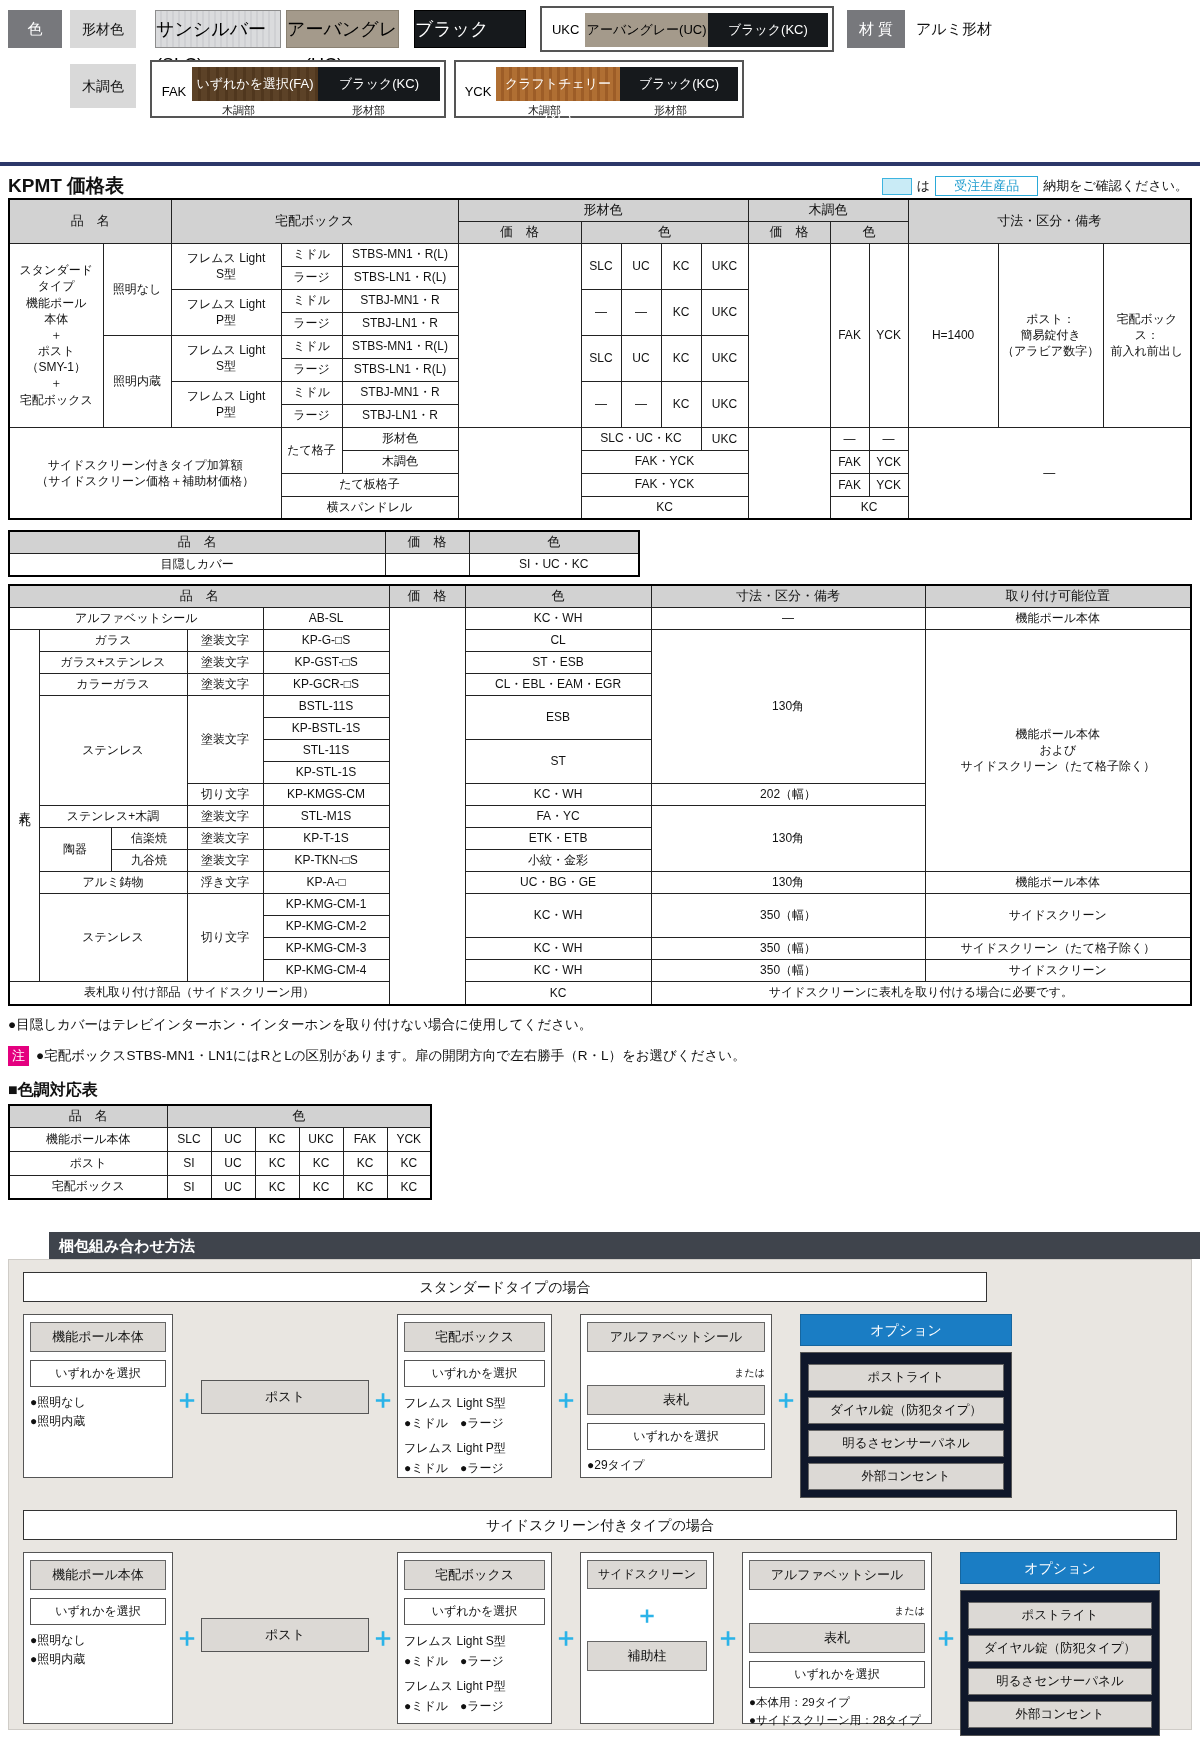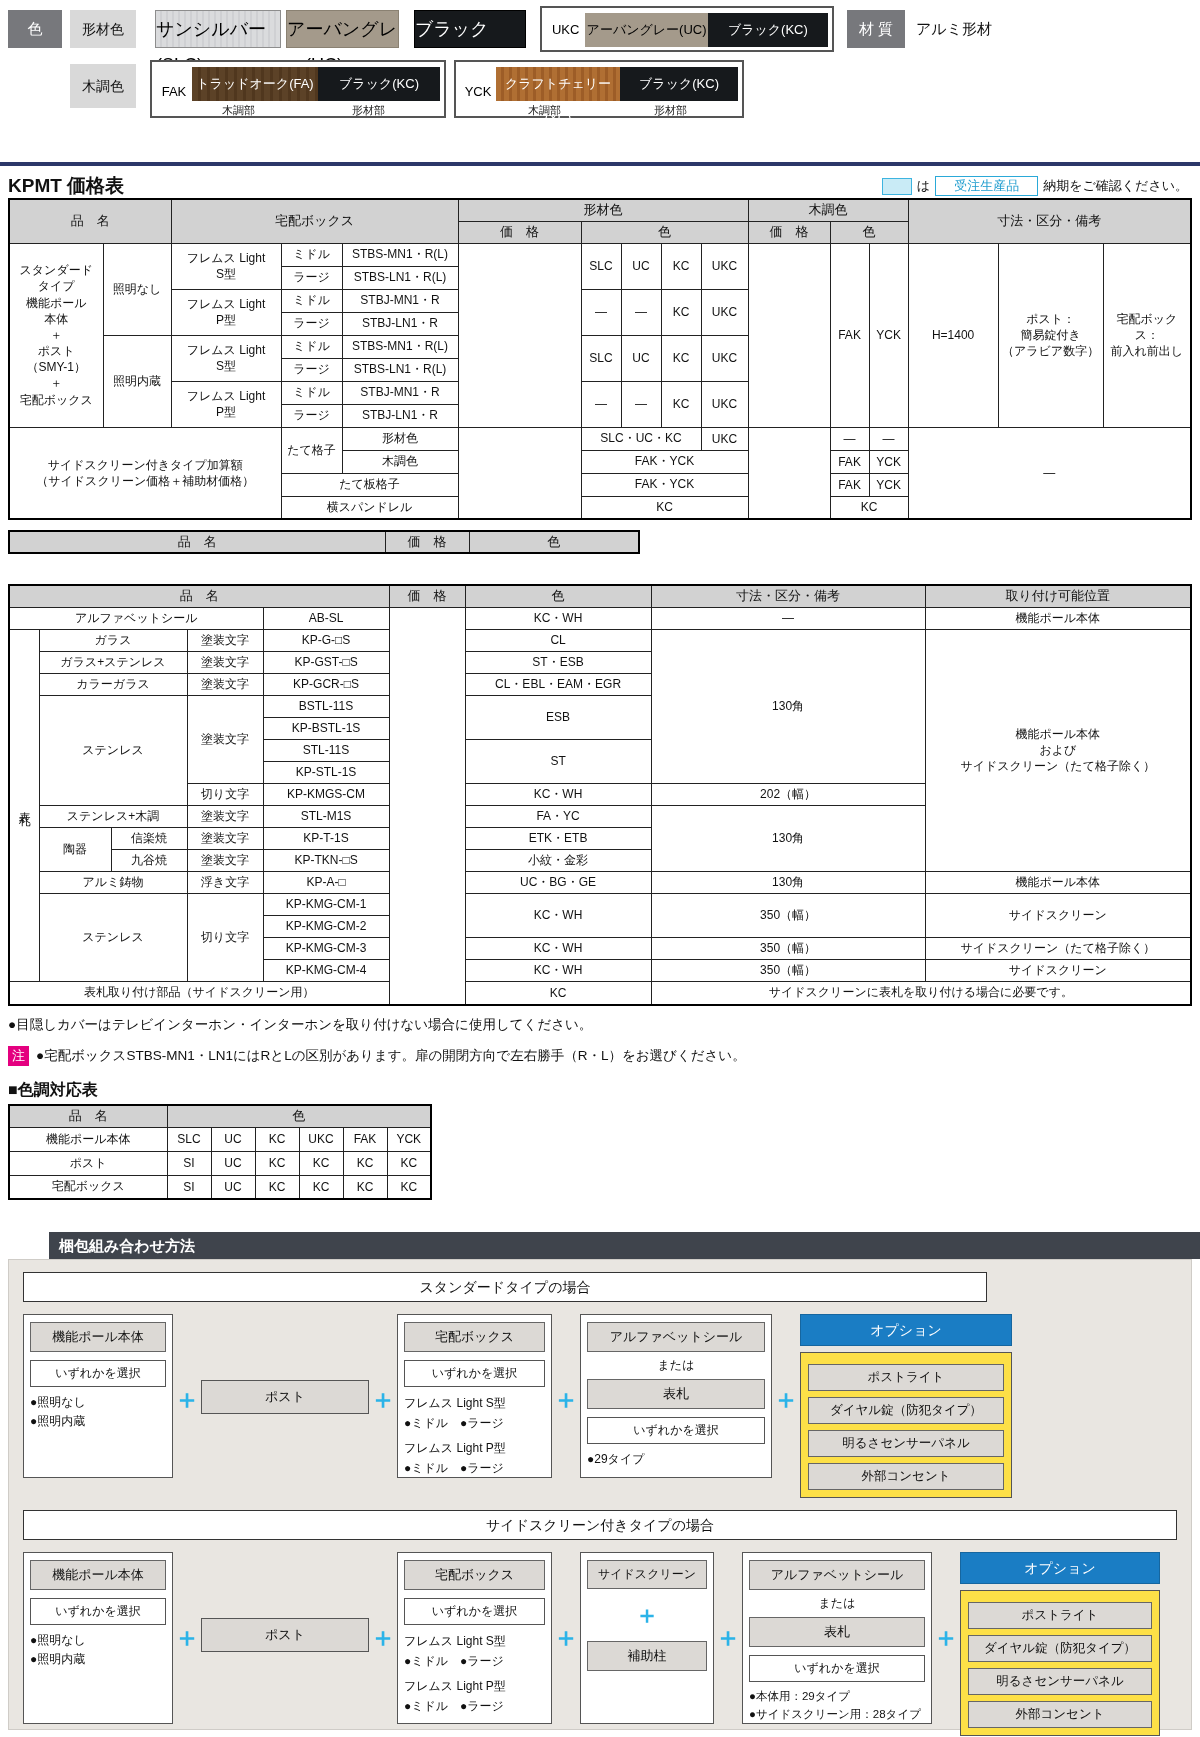--- a/index.html
+++ b/index.html
@@ -41,26 +41,26 @@
   .panel { position:absolute; background:#e9e6e1; border:1px solid #cfccc7; }
   .sec-title { position:absolute; background:#fff; border:1px solid #333; text-align:center; font-size:14px; height:30px; line-height:28px; color:#111; }
   .comp-row { position:absolute; display:flex; align-items:flex-start; }
   .comp { background:#fff; border:1px solid #555; padding:7px 6px; }
   .comp-h { background:#dcd9d5; border:1px solid #666; text-align:center; font-size:13px; padding:5px 1px; color:#111; }
   .sel { border:1px solid #555; background:#fff; text-align:center; font-size:12px; padding:4px 1px; margin-top:8px; color:#111; }
   .blt { font-size:12px; margin-top:7px; text-align:left; color:#111; }
   .blt2 { font-size:11.5px; margin-top:7px; text-align:left; color:#111; }
   .ln { font-size:12px; margin-top:8px; text-align:left; color:#111; }
   .ln-b { font-size:12px; margin-top:3px; text-align:left; color:#111; }
-  .mid { font-size:12px; margin-top:5px; text-align:center; color:#111; }
+  .mid { font-size:10px; margin-top:14px; text-align:right; color:#111; }
   .plus { width:28px; text-align:center; font-size:26px; font-weight:bold; color:#2bb3e8; margin-top:68px; }
   .plus-in { text-align:center; font-size:24px; font-weight:bold; color:#2bb3e8; margin-top:10px; }
   .post-box { background:#dcd9d5; border:1px solid #555; text-align:center; font-size:13px; height:34px; line-height:32px; margin-top:66px; color:#111; }
   .opt-h { background:#1a7dc4; border:1px solid #16669f; color:#fff; text-align:center; font-size:14px; height:32px; line-height:30px; }
-  .opt-wrap { background:#fde047; border:1px solid #555; margin-top:6px; padding:5px 7px 7px 7px; }
+  .opt-wrap { background:#0f172a; border:1px solid #555; margin-top:6px; padding:5px 7px 7px 7px; }
   .opt-item { background:#dcd9d5; border:1px solid #666; text-align:center; font-size:12.5px; padding:4px 1px; margin-top:6px; color:#111; }
 </style>
 </head>
 <body>
 
 <div id="page">
 
   <div class="lg-box lg-dark" style="left:8px;top:10px;width:54px;height:38px;line-height:38px;">色</div>
   <div class="lg-box lg-light" style="left:70px;top:10px;width:66px;height:38px;line-height:38px;font-size:14px;">形材色</div>
   <div class="sw" style="left:155px;top:10px;width:126px;height:38px;line-height:36px;background:repeating-linear-gradient(90deg,#dadbdd 0 4px,#cfd0d3 4px 6px);">サンシルバー(SLC)</div>
@@ -73,21 +73,21 @@
     <div class="gsw" style="width:122px;background:#16191c;color:#fff;">ブラック(KC)</div>
   </div>
 
   <div class="lg-box lg-dark" style="left:847px;top:10px;width:58px;height:38px;line-height:38px;">材 質</div>
   <div style="position:absolute;left:916px;top:10px;height:38px;line-height:38px;font-size:15px;color:#111;">アルミ形材</div>
 
   <div class="lg-box lg-light" style="left:70px;top:64px;width:66px;height:44px;line-height:44px;font-size:14px;">木調色</div>
 
   <div class="grp" style="left:150px;top:60px;width:296px;height:58px;padding:0 4px;flex-wrap:wrap;">
     <div class="glabel" style="width:36px;height:34px;line-height:34px;margin-top:5px;">FAK</div>
-    <div class="gsw" style="width:126px;color:#fff;background:repeating-linear-gradient(90deg,#5c4227 0 6px,#50371e 6px 9px);">トラッドオーク(FA)</div>
+    <div class="gsw" style="width:126px;color:#fff;background:repeating-linear-gradient(90deg,#5c4227 0 6px,#50371e 6px 9px);">いずれかを選択(FA)</div>
     <div class="gsw" style="width:122px;background:#16191c;color:#fff;">ブラック(KC)</div>
     <div class="gcap" style="left:70px;top:41px;">木調部</div>
     <div class="gcap" style="left:200px;top:41px;">形材部</div>
   </div>
 
   <div class="grp" style="left:454px;top:60px;width:290px;height:58px;padding:0 4px;flex-wrap:wrap;">
     <div class="glabel" style="width:36px;height:34px;line-height:34px;margin-top:5px;">YCK</div>
     <div class="gsw" style="width:124px;color:#fff;background:repeating-linear-gradient(90deg,#b06f33 0 5px,#9d5d27 5px 8px);">クラフトチェリー(YC)</div>
     <div class="gsw" style="width:118px;background:#16191c;color:#fff;">ブラック(KC)</div>
     <div class="gcap" style="left:72px;top:41px;">木調部</div>
@@ -252,20 +252,25 @@
         <col style="width:376px">
         <col style="width:84px">
         <col style="width:170px">
       </colgroup>
     <tbody>
         <tr class="hd">
       <td>品　名</td>
       <td>価　格</td>
       <td>色</td>
     </tr>
+    <tr style="height:23px;">
+      <td>目隠しカバー</td>
+      <td></td>
+      <td>SI・UC・KC</td>
+    </tr>
   </tbody>
     </table>
 
   <table class="tbl" style="left:8px;top:584px;width:1182px;">
     <colgroup>
       <col style="width:30px">
         <col style="width:72px">
         <col style="width:76px">
         <col style="width:76px">
         <col style="width:126px">

